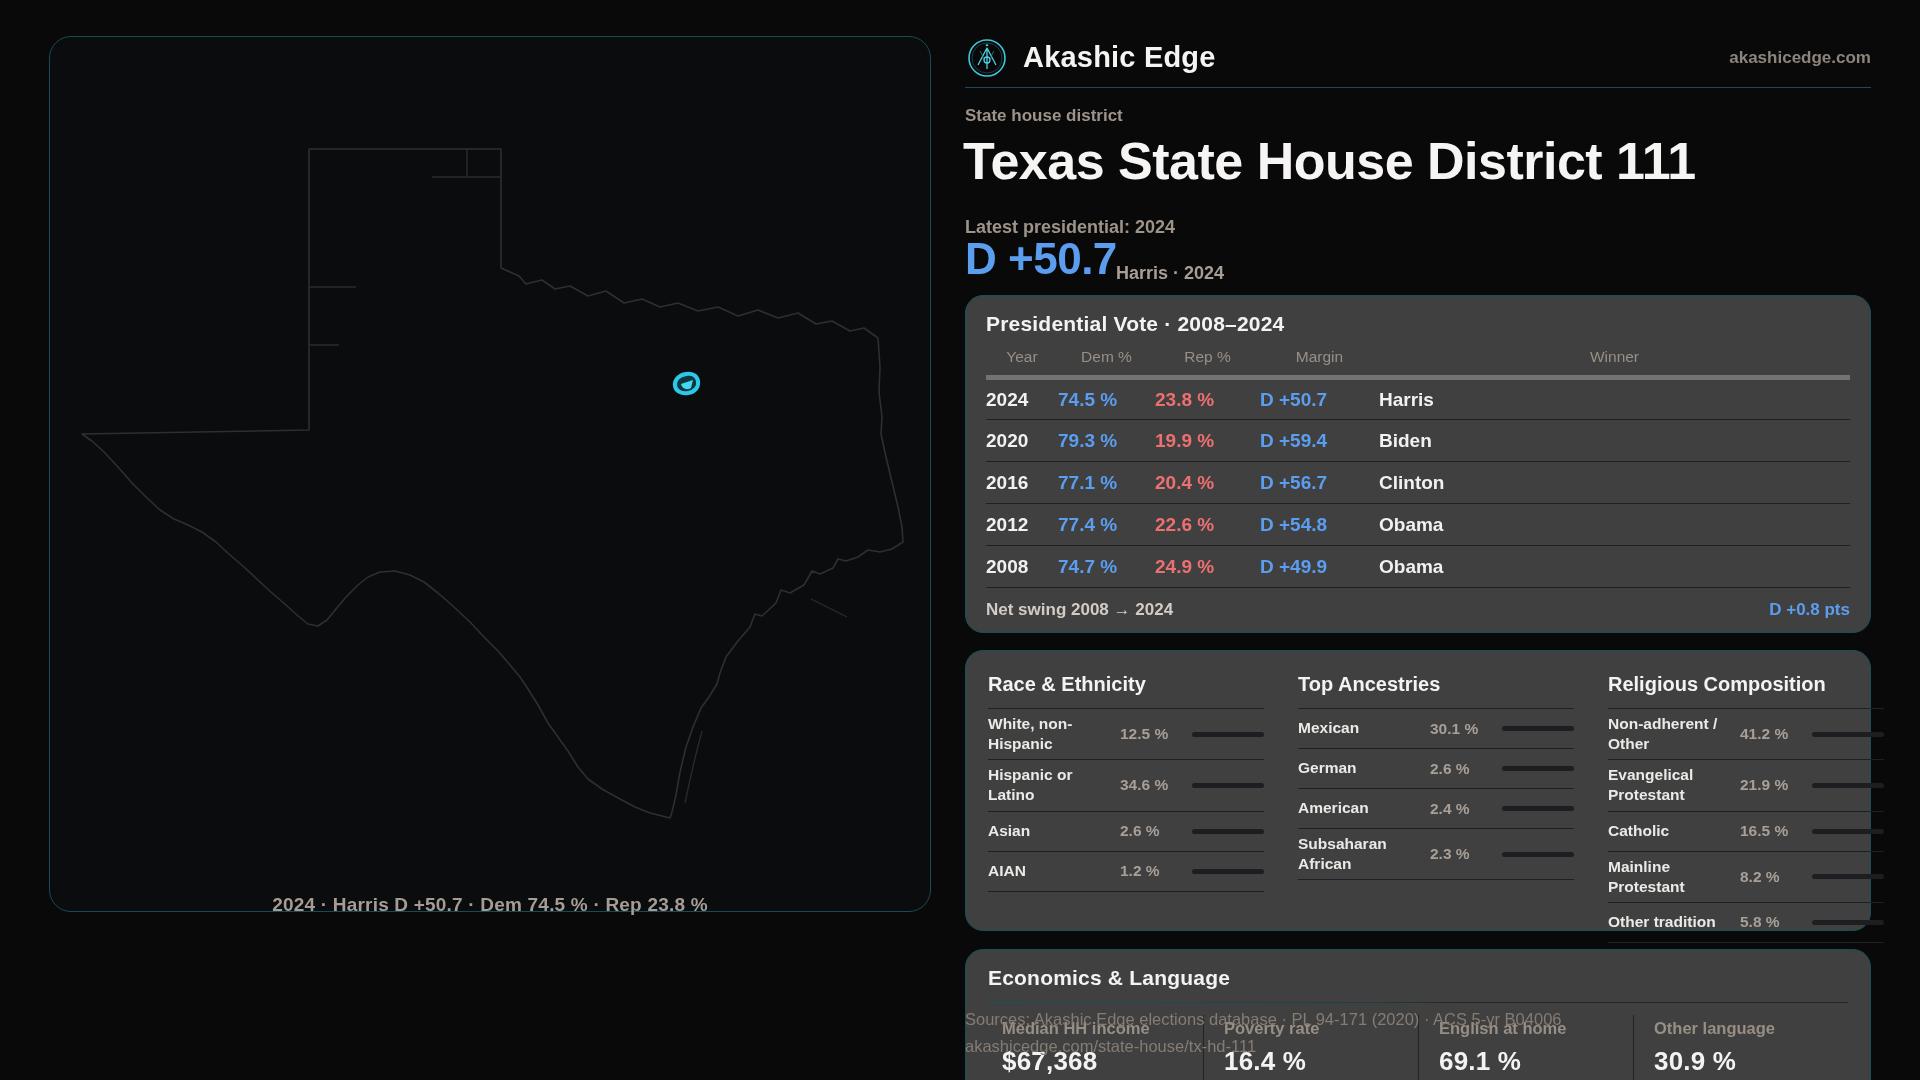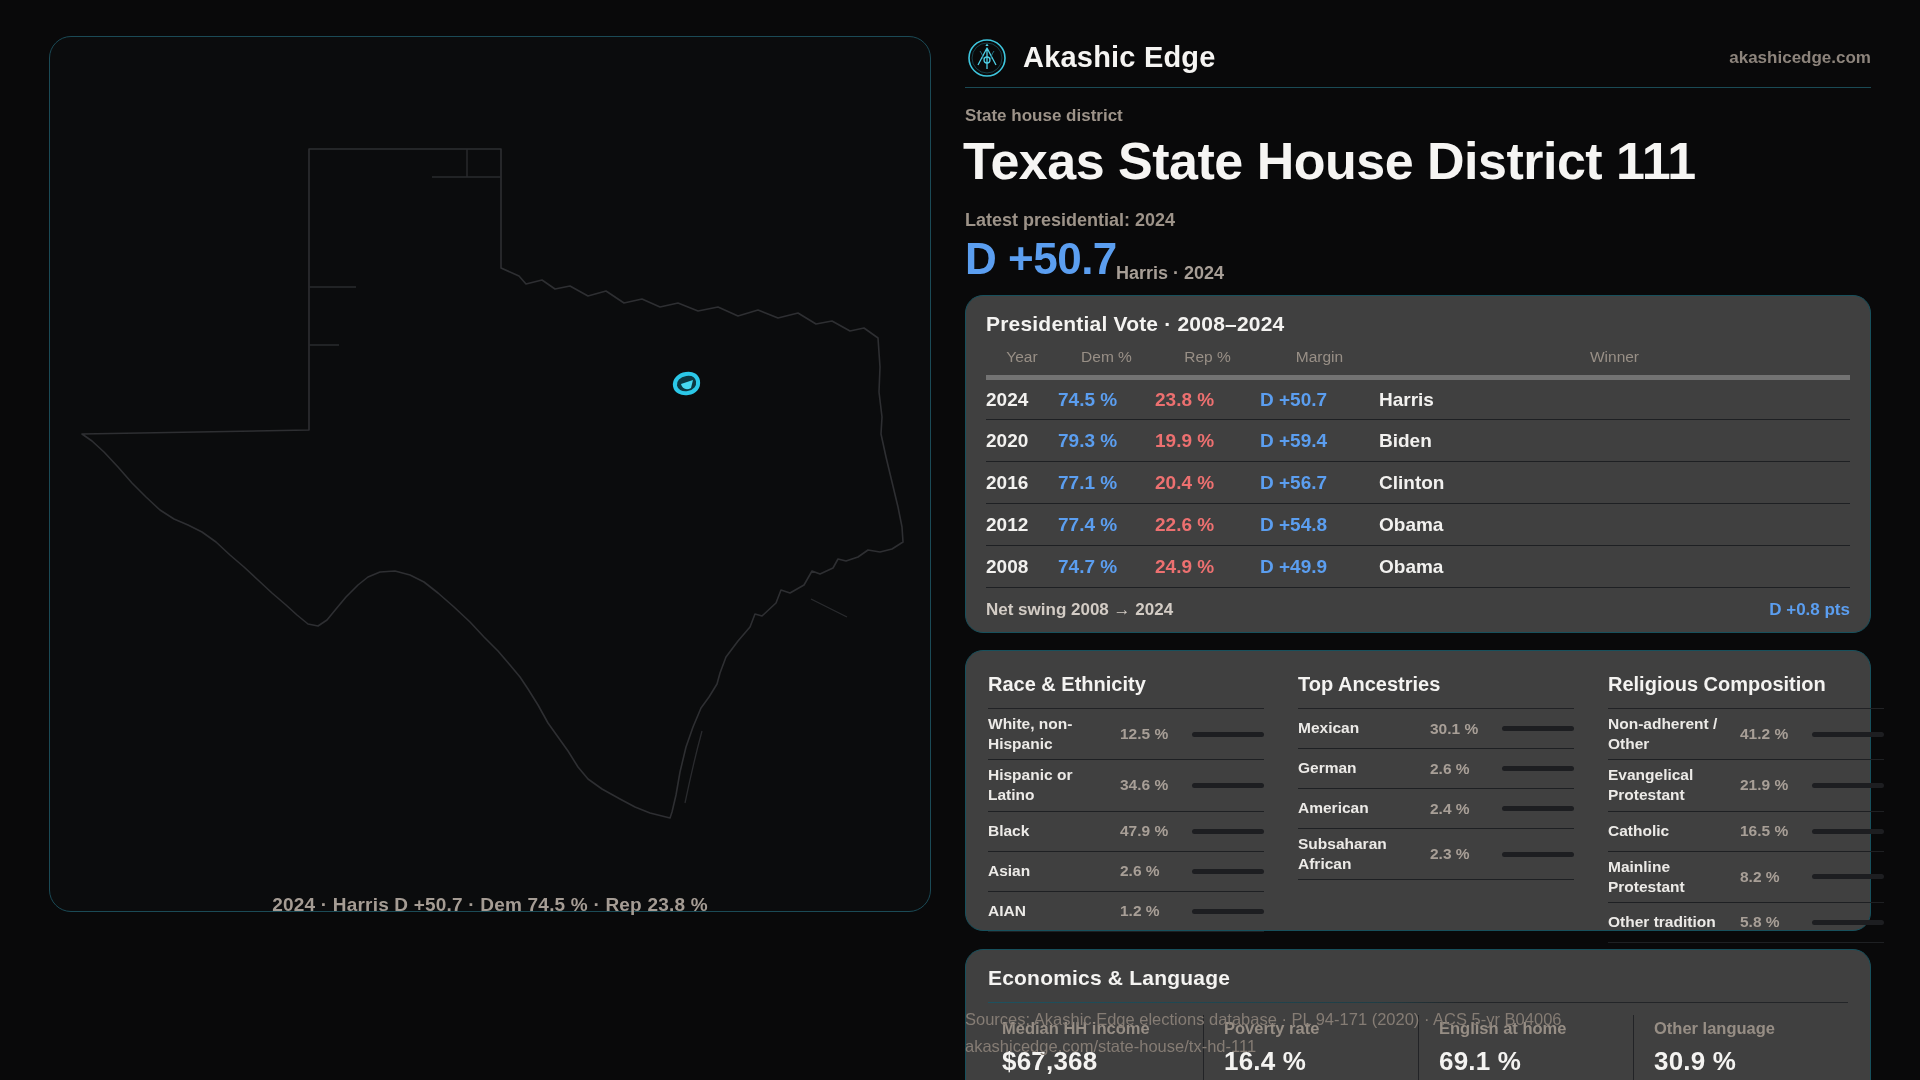--- a/index.html
+++ b/index.html
@@ -16,21 +16,21 @@
                  color:#a59c94; font-size:19px; font-weight:600; letter-spacing:.2px; }
   .brand-row { position:absolute; left:965px; top:36px; width:906px; height:44px; }
   .brand-logo { position:absolute; left:2px; top:2px; width:40px; height:40px; }
   .brand-name { position:absolute; left:58px; top:5px; font-size:29px; font-weight:700; color:#f5f4f2; letter-spacing:.2px; }
   .brand-domain { position:absolute; right:0; top:12px; font-size:17px; font-weight:600; color:#8d847c; text-decoration:none; }
   .header-divider { position:absolute; left:965px; top:87px; width:906px; height:1px; background:#1a4a55; }
 
   .kicker { position:absolute; left:965px; top:106px; font-size:17px; font-weight:600; color:#9d9389; }
   .page-title { position:absolute; left:963px; top:131px; width:906px; font-size:52px; font-weight:700;
                 color:#f6f5f3; letter-spacing:-0.5px; white-space:nowrap; }
-  .latest-label { position:absolute; left:965px; top:210px; font-size:18px; font-weight:700; color:#9d9389; }
+  .latest-label { position:absolute; left:965px; top:217px; font-size:18px; font-weight:700; color:#9d9389; }
   .headline-margin { position:absolute; left:965px; top:234px; font-size:44px; font-weight:700; color:#5b9ef0; letter-spacing:-0.5px; }
   .headline-context { position:absolute; left:1116px; top:263px; font-size:18px; font-weight:600; color:#a79e96; }
 
   
   .card { position:absolute; background:#404040; border:1.3px solid #17505c; border-radius:18px; }
   .card-pres { left:965px; top:295px; width:906px; height:338px; padding:16px 20px 0; }
   .card-demo { left:965px; top:650px; width:906px; height:281px; padding:14px 22px 0; }
   .card-econ { left:965px; top:949px; width:906px; height:150px; padding:16px 22px 0; }
 
   .card h2 { font-size:21px; font-weight:700; color:#f4f3f1; letter-spacing:.2px; }
@@ -186,25 +186,20 @@
           <span class="demo-label">White, non-Hispanic</span>
           <span class="demo-val">12.5 %</span>
           <span class="bar-track"><span class="bar-fill" style="width: 12.5%; background: rgb(141, 164, 196);"></span></span>
         </div>
         <div class="demo-row">
           <span class="demo-label">Hispanic or Latino</span>
           <span class="demo-val">34.6 %</span>
           <span class="bar-track"><span class="bar-fill" style="width: 34.6%; background: rgb(221, 157, 60);"></span></span>
         </div>
         <div class="demo-row">
-          <span class="demo-label">Black</span>
-          <span class="demo-val">47.9 %</span>
-          <span class="bar-track"><span class="bar-fill" style="width: 47.9%; background: rgb(155, 132, 228);"></span></span>
-        </div>
-        <div class="demo-row">
           <span class="demo-label">Asian</span>
           <span class="demo-val">2.6 %</span>
           <span class="bar-track"><span class="bar-fill" style="width: 2.6%; background: rgb(47, 174, 133);"></span></span>
         </div>
         <div class="demo-row">
           <span class="demo-label">AIAN</span>
           <span class="demo-val">1.2 %</span>
           <span class="bar-track"><span class="bar-fill" style="width: 1.2%; background: rgb(200, 118, 60);"></span></span>
         </div>
       </div>

